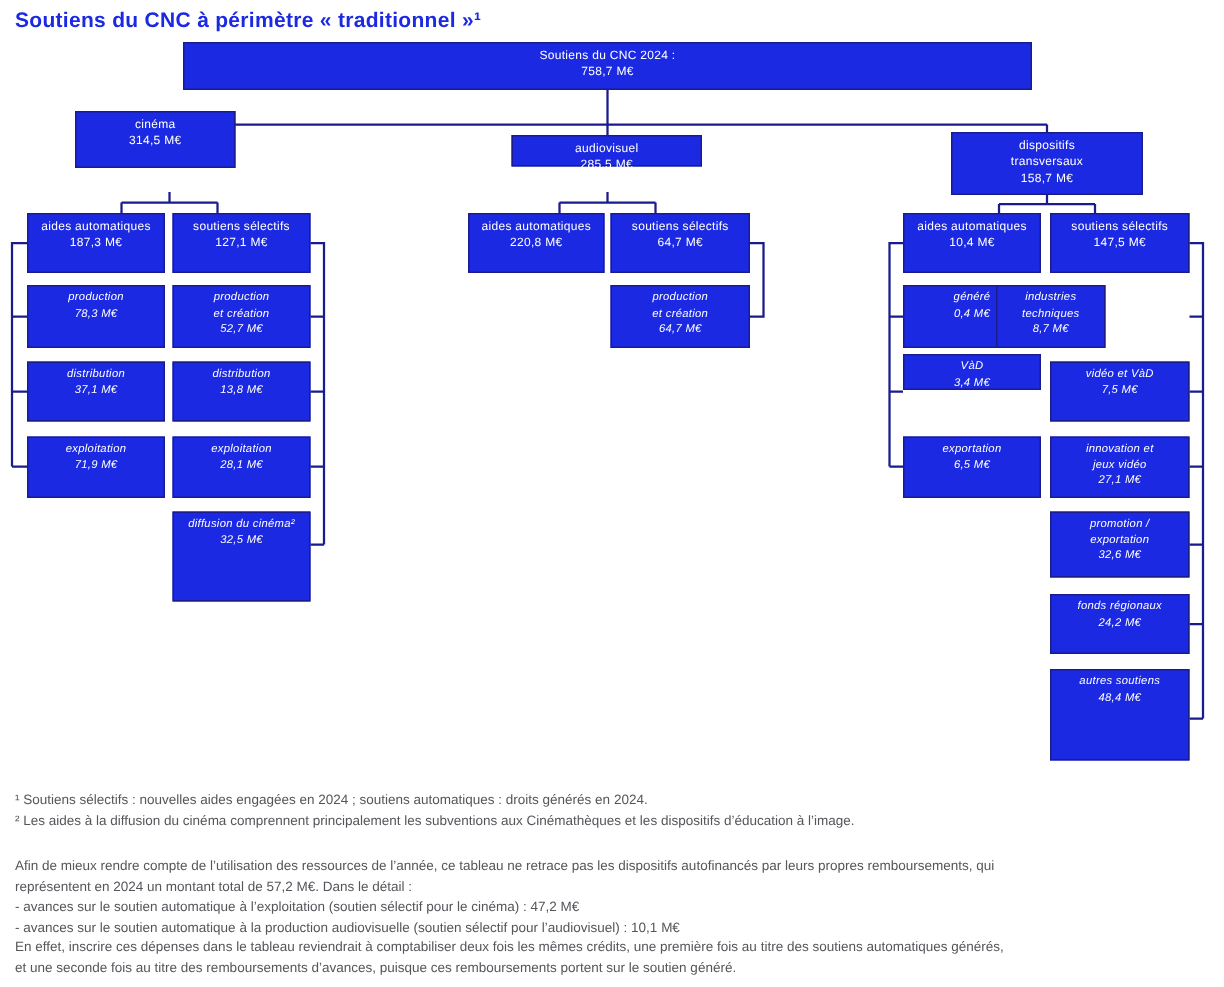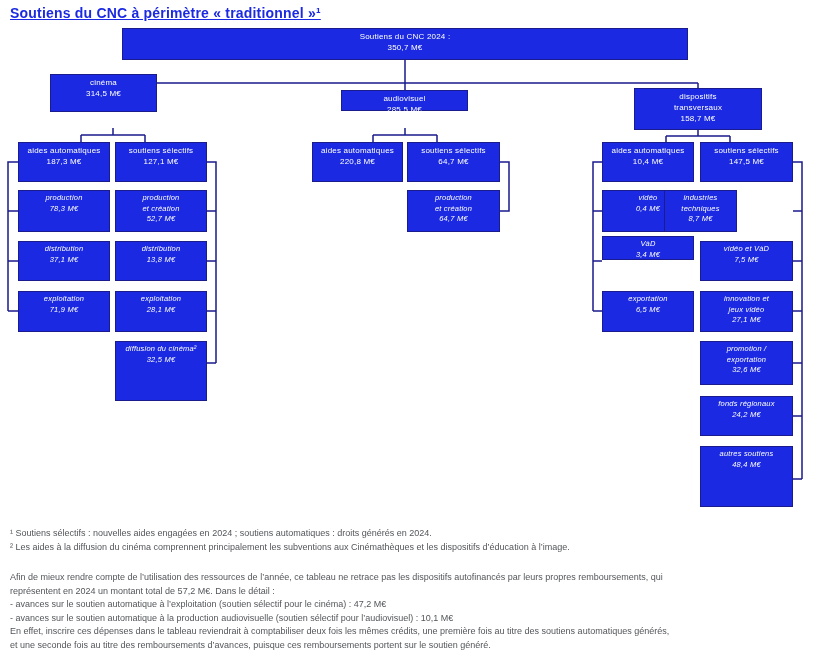--- a/index.html
+++ b/index.html
@@ -2,21 +2,21 @@
 <html><head>
 <meta charset="utf-8">
 <style>
   html,body{margin:0;padding:0;background:#fff;}
   .stage{
     position:relative;width:816px;height:658px;background:#fff;overflow:hidden;
     font-family:"Liberation Sans","DejaVu Sans",sans-serif;
   }
   .page-title{
     position:absolute;left:10px;top:5px;
-    font-size:14px;font-weight:bold;color:#1b2ae2;letter-spacing:.2px;text-decoration:underline;
+    font-size:14px;font-weight:bold;color:#1b2ae2;letter-spacing:.2px;
   }
   .connectors{position:absolute;left:0;top:0;}
   .node{
     position:absolute;box-sizing:border-box;
     background:#1b2ae2;border:1.5px solid #1a1b8c;color:#ffffff;
     display:flex;flex-direction:column;align-items:center;
     text-align:center;padding:2px;
   }
   .node .nlabel,.node .nvalue,.node .nnote{
     white-space:pre-line;line-height:1.4;letter-spacing:.2px;
@@ -41,21 +41,21 @@
     <g stroke="#1a1b8c" stroke-width="1.5" fill="none">
       <path d="M405 60 V83 M113 83 H698 M113 83 V90 M405 83 V90 M698 83 V88"></path>
       <path d="M113 128 V135 M81 135 H145 M81 135 V142 M145 135 V142 M405 128 V135 M373 135 H437 M373 135 V142 M437 135 V142 M698 130 V136 M666 136 H730 M666 136 V142 M730 136 V142"></path>
       <path d="M18 162 H8 V311 M8 211 H18 M8 261 H18 M8 311 H18 M602 162 H593 V311 M593 211 H602 M593 261 H602 M593 311 H602"></path>
       <path d="M207 162 H216 V363 M216 211 H207 M216 261 H207 M216 311 H207 M216 363 H207 M500 162 H509 V211 H500 M793 162 H802 V479 M802 211 H793 M802 261 H793 M802 311 H793 M802 363 H793 M802 416 H793 M802 479 H793"></path>
     </g>
   </svg>
 
   <div class="node n12" style="left:122px;top:28px;width:566px;height:32px">
     <span class="nlabel">Soutiens du CNC 2024 :</span>
-    <span class="nvalue">350,7 M€</span>
+    <span class="nvalue">758,7 M€</span>
   </div>
 
   <div class="node n12" style="left:50px;top:74px;width:107px;height:38px">
     <span class="nlabel">cinéma</span>
     <span class="nvalue">314,5 M€</span>
   </div>
   <div class="node n12" style="left:341px;top:90px;width:127px;height:21px">
     <span class="nlabel">audiovisuel</span>
     <span class="nvalue">285,5 M€</span>
   </div>
@@ -121,21 +121,21 @@
     <span class="nvalue">32,5 M€</span>
   </div>
 
   <div class="node n3" style="left:407px;top:190px;width:93px;height:42px">
     <span class="nlabel">production
 et création</span>
     <span class="nvalue">64,7 M€</span>
   </div>
 
   <div class="node n3" style="left:602px;top:190px;width:92px;height:42px">
-    <span class="nlabel">vidéo</span>
+    <span class="nlabel">généré</span>
     <span class="nvalue">0,4 M€</span>
   </div>
   <div class="node n3" style="left:602px;top:236px;width:92px;height:24px">
     <span class="nlabel">VàD</span>
     <span class="nvalue">3,4 M€</span>
   </div>
   <div class="node n3" style="left:602px;top:291px;width:92px;height:41px">
     <span class="nlabel">exportation</span>
     <span class="nvalue">6,5 M€</span>
   </div>

